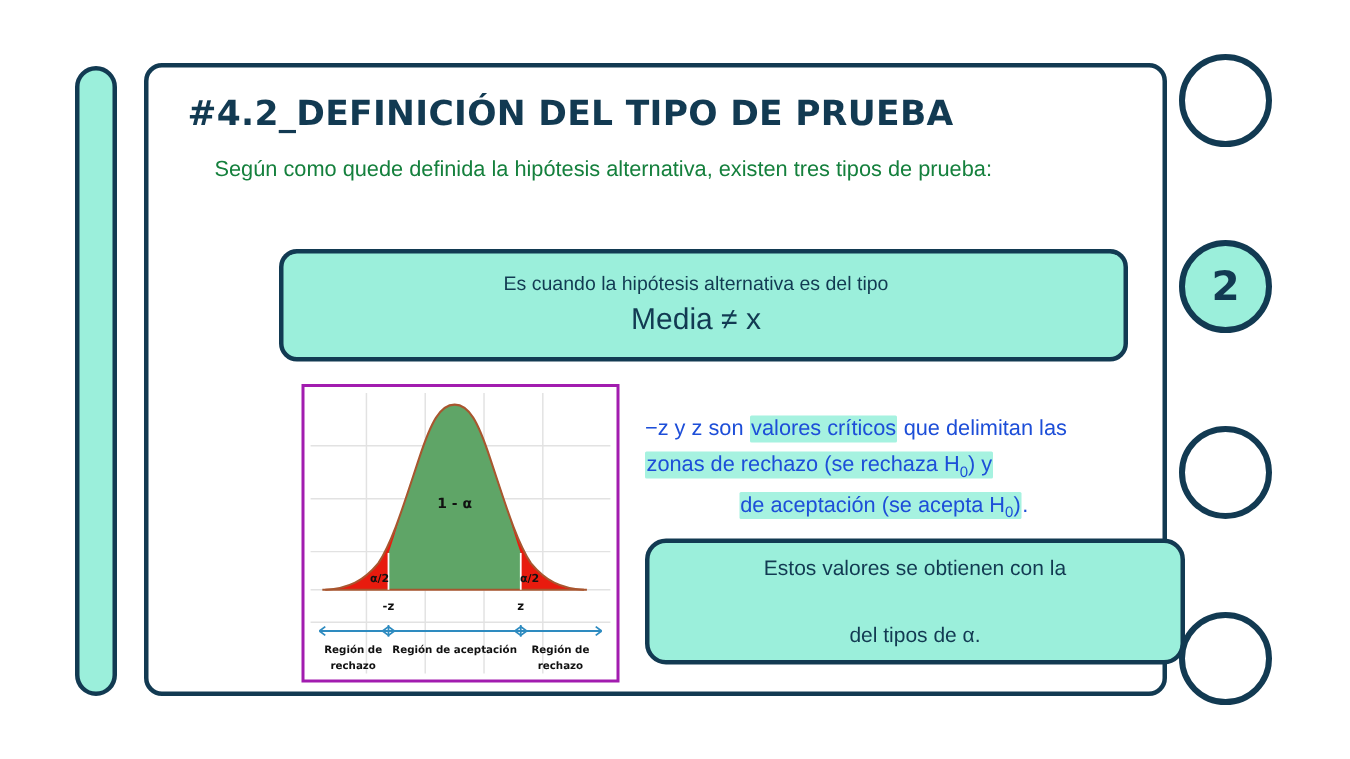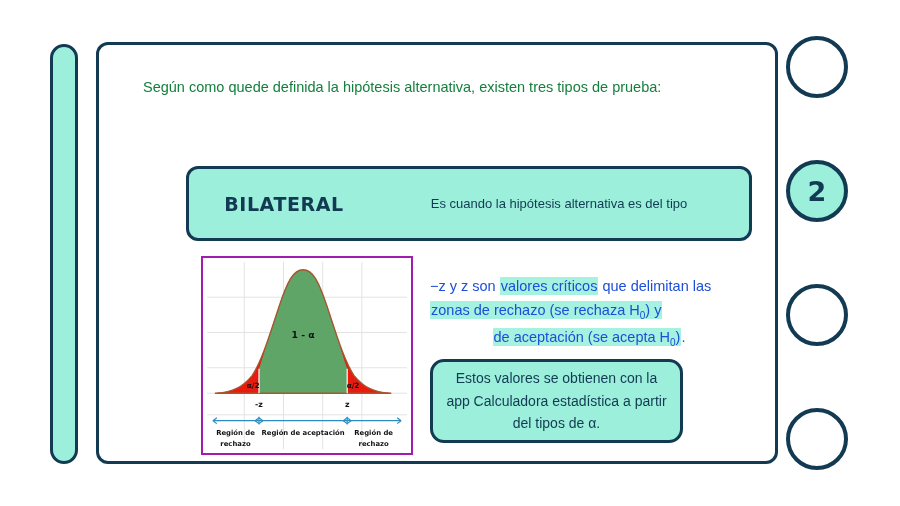--- a/index.html
+++ b/index.html
@@ -123,21 +123,21 @@
     border-radius: 1px;
   }
   .explain .sub { font-size: 10px; vertical-align: sub; }
   .explain .l3 { display: block; text-align: center; }
 
   
   .callout {
     position: absolute;
     left: 430px;
     top: 359px;
-    width: 253px;
+    width: 360px;
     height: 84px;
     background: #9BEFDB;
     border: 3px solid #123A52;
     border-radius: 14px;
     display: flex;
     align-items: center;
     justify-content: center;
     text-align: center;
     font-size: 14px;
     line-height: 1.62;
@@ -179,27 +179,28 @@
   .m4 { top: 372px; }
 </style>
 </head>
 <body>
 
 <div class="slide">
 
   <div class="accent-bar"></div>
 
   <div class="card">
+    <div class="page-title">#4.2_DEFINICIÓN DEL TIPO DE PRUEBA</div>
     <div class="intro">Según como quede definida la hipótesis alternativa, existen tres tipos de prueba:</div>
   </div>
 
   <div class="bilateral-box">
-    <div class="bilateral-label">BILATERAL</div>
     <div class="bilateral-body">
       <div class="bilateral-line1">Es cuando la hipótesis alternativa es del tipo</div>
+      <div class="bilateral-line2">Media ≠ x</div>
     </div>
   </div>
 
   <div class="figure">
     <svg viewBox="0 0 212 199" xmlns="http://www.w3.org/2000/svg">
 
       <g stroke="#E2E2E2" stroke-width="1">
         <line x1="42" y1="4" x2="42" y2="195"></line>
         <line x1="82" y1="4" x2="82" y2="195"></line>
         <line x1="122" y1="4" x2="122" y2="195"></line>
@@ -254,21 +255,21 @@
 
   <div class="explain">
     <span>−z y z son </span><span class="hl">valores críticos</span><span> que delimitan</span>
     <span>las </span><span class="hl"><span>zonas de rechazo (se rechaza H</span><span class="sub">0</span><span>) y</span></span>
     <span class="l3"><span class="hl"><span>de aceptación (se acepta H</span><span class="sub">0</span><span>)</span></span><span>.</span></span>
   </div>
 
   <div class="callout">
     <div>
       <span>Estos valores se obtienen con la</span><br>
-      <span>app Calculadora estadística a partir</span><br>
+      <br>
       <span>del tipos de α.</span>
     </div>
   </div>
 
   <div class="markers">
     <div class="marker m1">
       <span class="marker-num"></span>
     </div>
     <div class="marker m2 active">
       <span class="marker-num">2</span>

